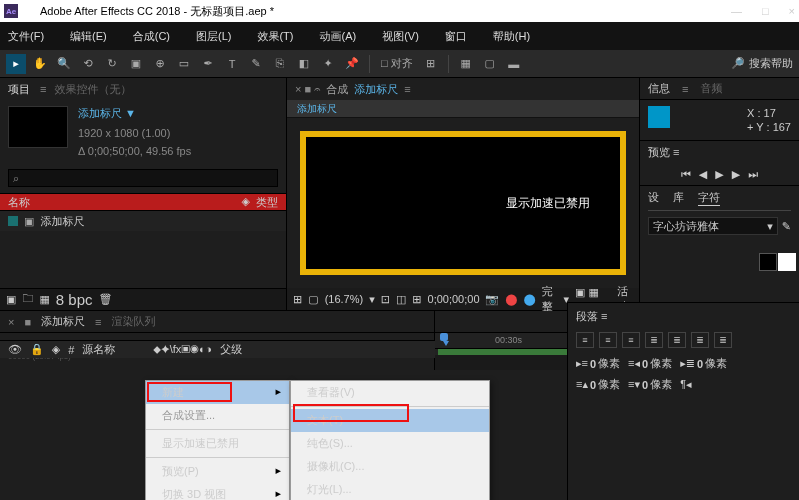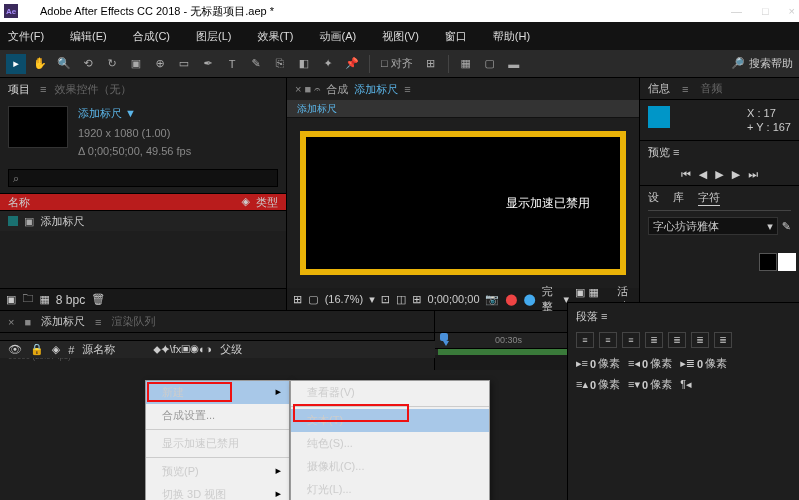--- a/index.html
+++ b/index.html
@@ -31,21 +31,21 @@
 .proj-meta .nm{color:#5bb5e8}
 .proj-meta .dim{color:#888}
 .proj-search{margin:6px 8px;height:18px;background:#111;border:1px solid #000;display:flex;align-items:center;padding:0 4px;color:#888}
 .proj-cols{height:18px;background:#b91c1c;display:flex;align-items:center;padding:0 8px;justify-content:space-between;border-top:1px solid #000;border-bottom:1px solid #000}
 .proj-cols .r{display:flex;gap:6px;color:#aaa}
 .proj-item{height:20px;background:#222;display:flex;align-items:center;padding:0 8px;gap:6px}
 .proj-item .sw{width:10px;height:10px;background:#1a7070}
 .proj-item .ic{color:#aaa}
 .proj-fill{flex:1}
 .proj-foot{height:22px;background:#181818;border-top:1px solid #000;display:flex;align-items:center;padding:0 6px;gap:6px;color:#888}
-.proj-foot .bpc{font-size:12px}
+.proj-foot .bpc{font-size:15px}
 .center-panel{flex:1;background:#1e1e1e;display:flex;flex-direction:column}
 .comp-tabs{height:22px;display:flex;align-items:center;padding-left:8px;gap:6px}
 .comp-tabs .lbl{color:#aaa}
 .comp-tabs .nm{color:#5bb5e8}
 .breadcrumb{height:18px;background:#333;display:flex;align-items:center;padding:0 10px;color:#5bb5e8;border-bottom:1px solid #111;font-size:10px}
 .viewer{flex:1;background:#000;position:relative;border:6px solid #eab308;margin:13px;display:flex;align-items:center;justify-content:flex-end;padding-right:30px}
 .viewer .msg{color:#fff;font-size:12px}
 .view-foot{height:22px;background:#1b1b1b;display:flex;align-items:center;gap:6px;padding:0 6px;color:#aaa;font-size:10px}
 .right-panel{width:160px;background:#1e1e1e;border-left:1px solid #000;display:flex;flex-direction:column;font-size:10px}
 .r-tabs{height:22px;display:flex;align-items:center;padding:0 8px;gap:12px;border-bottom:1px solid #000}

